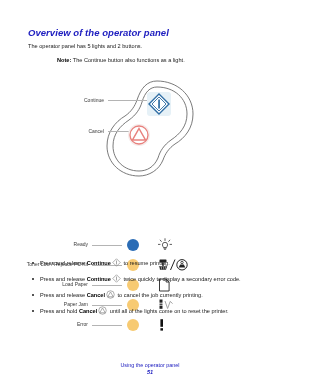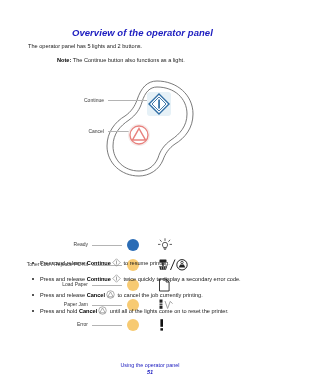--- a/index.html
+++ b/index.html
@@ -21,21 +21,20 @@
   .page-title {
     position: absolute;
     left: 28px;
     top: 27px;
     font-size: 9.5px;
     font-weight: bold;
     font-style: italic;
     color: #2020c0;
     letter-spacing: 0.05px;
     white-space: nowrap;
-    margin-left: 44px;
   }
 
   .intro-text {
     position: absolute;
     left: 28px;
     top: 43px;
     font-size: 5.6px;
     color: #1a1a1a;
     white-space: nowrap;
   }

